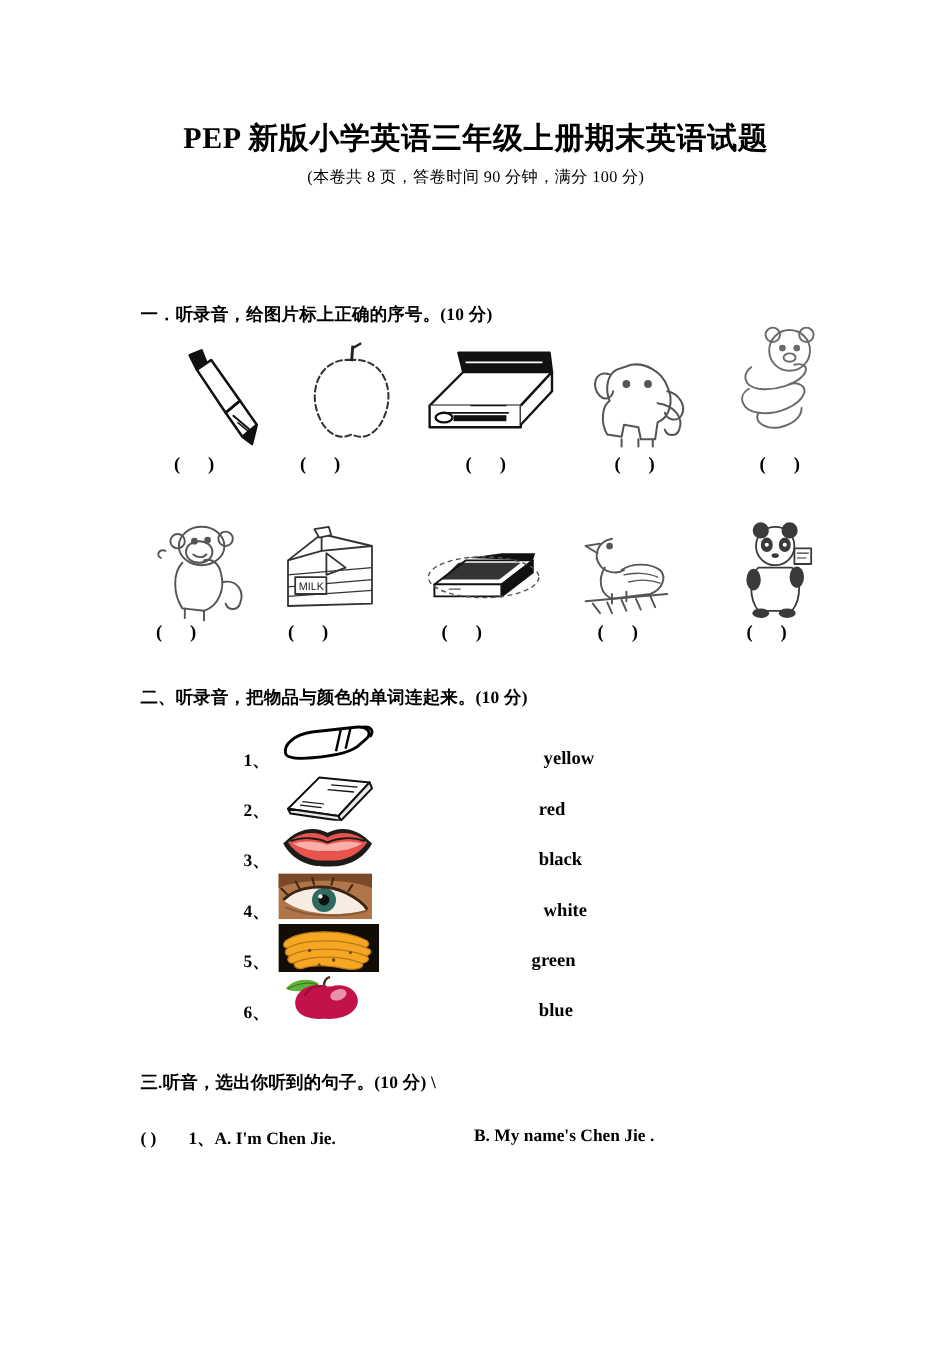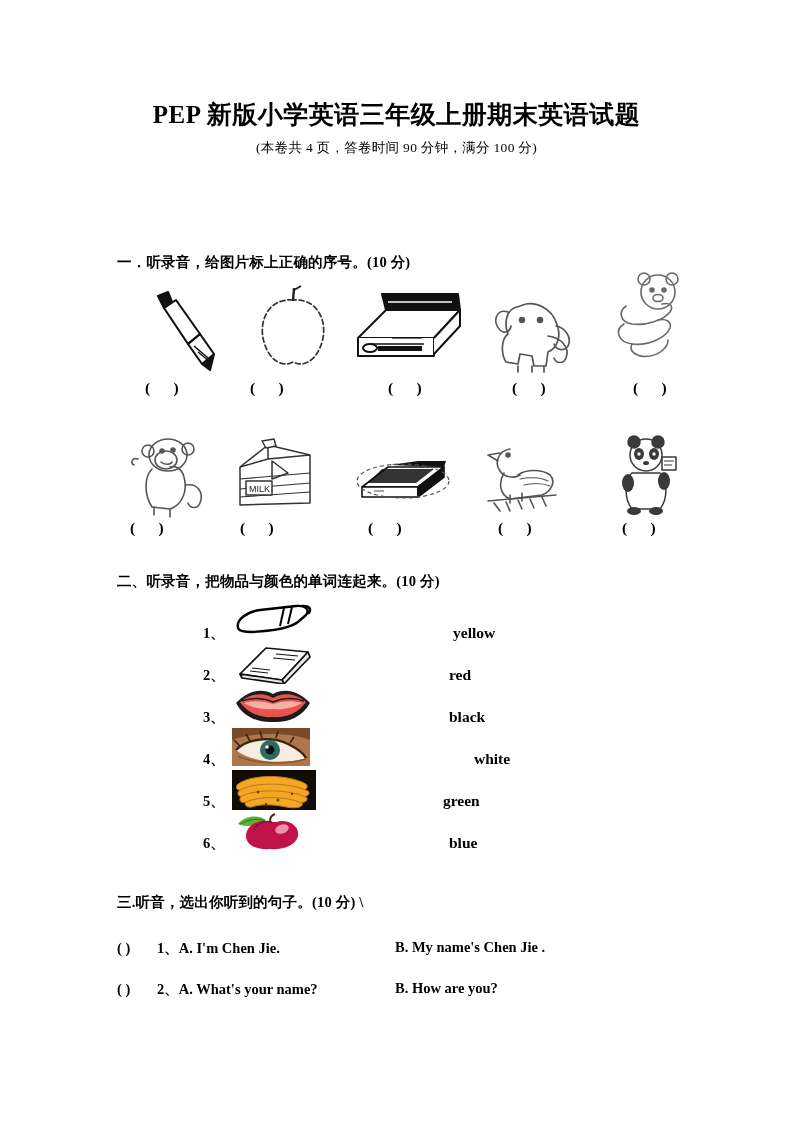--- a/index.html
+++ b/index.html
@@ -139,21 +139,21 @@
   .q-b { position: absolute; font-weight: bold; }
 
   .thumb-box { display: block; }
 </style>
 </head>
 <body>
 
 <div class="page">
 
   <div class="doc-title">PEP 新版小学英语三年级上册期末英语试题</div>
-  <div class="doc-subtitle">(本卷共 4 页，答卷时间 90 分钟，满分 100 分)</div>
+  <div class="doc-subtitle">(本卷共 8 页，答卷时间 90 分钟，满分 100 分)</div>
 
   <div class="sec-heading" id="sec1-heading">一．听录音，给图片标上正确的序号。(10 分)</div>
 
   <div class="pic-row" id="pic-row-1">
 
     <div class="pic-cell" style="left:138px;">
       <svg width="110" height="96" viewBox="0 0 110 96">
         <g fill="none" stroke="#111" stroke-width="2.1" stroke-linejoin="round">
           <path d="M20 14 L30 10 L34 20 L26 26 Z" fill="#111"></path>
           <path d="M26 26 L38 18 L62 52 L50 62 Z"></path>
@@ -384,21 +384,21 @@
         <path d="M0 0 L78 0 L78 12 C58 4 20 4 0 12 Z" fill="#7a4a28"></path>
         <path d="M4 22 C16 10 40 8 56 16 C66 21 72 26 74 30 C60 36 20 36 4 22 Z" fill="#f6ece2"></path>
         <circle cx="38" cy="22" r="10" fill="#2e6b5e"></circle>
         <circle cx="38" cy="22" r="4.5" fill="#101010"></circle>
         <circle cx="35" cy="19" r="1.8" fill="#ffffff"></circle>
         <path d="M4 22 C16 10 40 8 56 16 C66 21 72 26 74 30" fill="none" stroke="#3b2412" stroke-width="2.4"></path>
         <path d="M8 18 L2 12 M18 13 L14 6 M30 10 L28 3 M44 10 L46 3 M58 15 L62 9" stroke="#3b2412" stroke-width="1.6"></path>
         <path d="M6 28 C22 36 52 37 74 31" fill="none" stroke="#8a5a34" stroke-width="1.6"></path>
       </svg>
     </span>
-    <span class="match-word" style="left:474px;">white</span>
+    <span class="match-word" style="left:453px;">white</span>
   </div>
 
   <div class="match-row" style="top:770px;">
     <span class="match-num">5、</span>
     <span class="match-thumb" style="top:0px;">
       <svg class="thumb-box" width="84" height="40" viewBox="0 0 84 40">
         <rect width="84" height="40" fill="#120c06"></rect>
         <g fill="#f5a623" stroke="#b8791a" stroke-width="1">
           <path d="M6 14 C20 4 56 4 74 14 C78 18 72 22 62 20 C44 16 22 16 10 20 C4 21 3 17 6 14 Z"></path>
           <path d="M8 20 C22 12 58 12 76 21 C80 25 72 29 62 26 C44 21 24 21 12 26 C6 28 4 23 8 20 Z"></path>
@@ -431,18 +431,14 @@
     <span class="match-word" style="left:449px;">blue</span>
   </div>
 
   <div class="sec-heading" id="sec3-heading">三.听音，选出你听到的句子。(10 分) \</div>
 
   <div class="q-row" style="top:939px;">
     <span class="q-bracket">(      )</span><span class="q-num">1、</span><span class="q-a">A. I'm Chen Jie.</span>
     <span class="q-b" style="left:278px; top:0;">B. My name's Chen Jie .</span>
   </div>
 
-  <div class="q-row" style="top:980px;">
-    <span class="q-bracket">(      )</span><span class="q-num">2、</span><span class="q-a">A. What's your name?</span>
-    <span class="q-b" style="left:278px; top:0;">B. How are you?</span>
-  </div>
 
 </div>
 
 </body></html>

